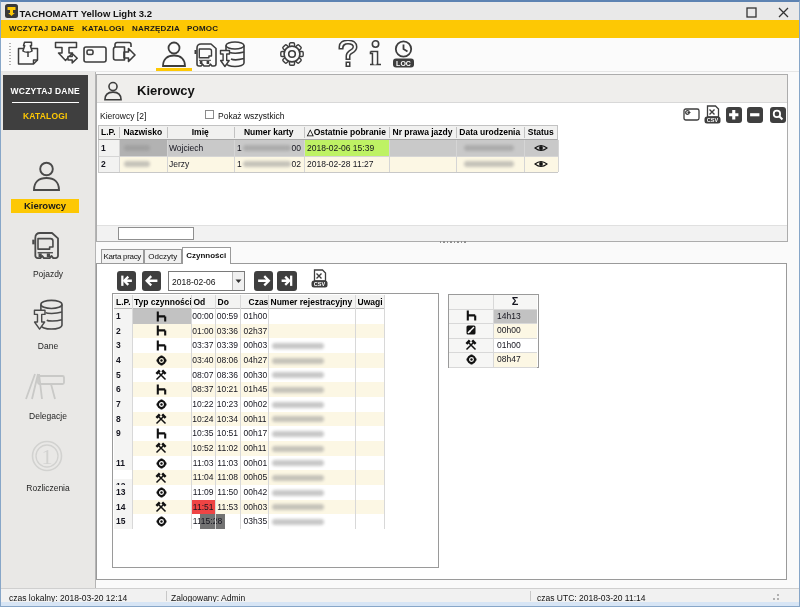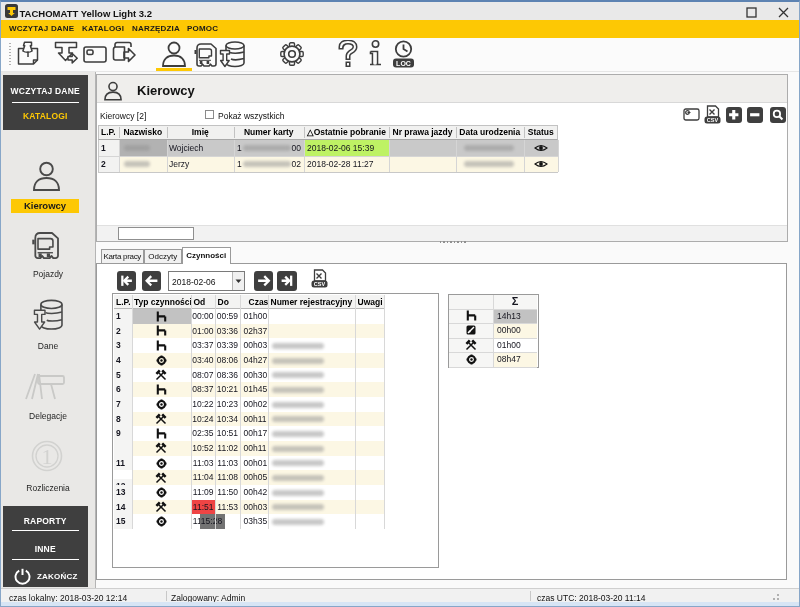--- a/index.html
+++ b/index.html
@@ -182,31 +182,20 @@
   </svg>
   <div class="sidelbl" style="top:339px;">Delegacje</div>
 
   <svg class="abs ic" style="left:30px; top:368px;" width="32" height="32" viewBox="0 0 32 32" fill="none">
     <circle cx="16" cy="16" r="14.5" stroke="#d2d2d0" stroke-width="1.6"></circle>
     <circle cx="16" cy="16" r="11" stroke="#d2d2d0" stroke-width="1.3"></circle>
     <text x="16" y="24" font-size="22" font-family="Liberation Serif, serif" fill="#d2d2d0" text-anchor="middle">1</text>
   </svg>
   <div class="sidelbl" style="top:410.5px;">Rozliczenia</div>
 
-  <div class="darkbox" style="top:434px; height:81px;">
-    <div class="t" style="top:10px;">RAPORTY</div>
-    <div class="ln" style="top:24px;"></div>
-    <div class="t" style="top:38px;">INNE</div>
-    <div class="ln" style="top:53px;"></div>
-    <svg class="abs ic" style="left:11px; top:62px;" width="17" height="17" viewBox="0 0 17 17" fill="none" stroke="#fff" stroke-width="2">
-      <path d="M5.2 2.6 a7 7 0 1 0 6.6 0" stroke-width="1.9"></path>
-      <path d="M8.5 0.8 V7"></path>
-    </svg>
-    <div class="t" style="top:65.5px; left:34px; width:56px; text-align:left; font-size:8px;">ZAKOŃCZ</div>
-  </div>
 </div>
 <div id="main">
 <div class="panel" style="left:0; top:2px; width:692px; height:168px;">
 <div class="abs" style="left:0; top:0; width:690px; height:28px; background:#efeeec; border-bottom:1px solid #d8d8d8;"></div>
 <svg class="abs ic" style="left:5px; top:5px;" width="22" height="22" viewBox="0 0 30 28" fill="none" stroke="#3d3d3d" stroke-width="2.2">
         <circle cx="15" cy="8" r="5.5"></circle>
         <path d="M4 26 c0 -7 4.5 -10.5 11 -10.5 c6.5 0 11 3.5 11 10.5 z"></path>
       </svg>
 <span class="abs" style="left:40px; top:8px; font-size:13px; font-weight:bold; color:#111;">Kierowcy</span>
 <span class="abs" style="left:3px; top:36px; font-size:8.5px; color:#111;">Kierowcy [2]</span>
@@ -456,21 +445,21 @@
 <div class="cell" style="left:143.5px; top:339.69px; width:28.5px; height:14.67px; line-height:14.67px; background:#fcf7e4; padding-left:4px;">00h11</div>
 <div class="cell" style="left:172px; top:339.69px; width:87px; height:14.67px; background:#fcf7e4;"></div>
 <div class="blur" style="left:176px; top:344.19px; width:52px; height:6px;"></div>
 <div class="cell" style="left:259px; top:339.69px; width:28.5px; height:14.67px; background:#fcf7e4;"></div>
 <div class="cell" style="left:17.5px; top:354.36px; width:18px; height:14.67px; line-height:14.67px; background:#f4f4f3; font-weight:bold; padding-left:2.5px;">9</div>
 <div class="cell" style="left:35.5px; top:354.36px; width:59.5px; height:14.67px; background:#fff; display:flex; align-items:center;">
       <svg class="ic" width="11" height="11" viewBox="0 0 11 11" style="margin:auto;">
         <path d="M1.8 0.5 V10.5 M1.8 5.4 H9.2 M9.2 5.4 V10.5" fill="none" stroke="#111" stroke-width="2.1"></path>
       </svg>
     </div>
-<div class="cell" style="left:95px; top:354.36px; width:24px; height:14.67px; line-height:14.67px; background:#fff; text-align:right; padding-right:1.5px;">02:35</div>
+<div class="cell" style="left:95px; top:354.36px; width:24px; height:14.67px; line-height:14.67px; background:#fff; text-align:right; padding-right:1.5px;">10:35</div>
 <div class="cell" style="left:119px; top:354.36px; width:24.5px; height:14.67px; line-height:14.67px; background:#fff; text-align:right; padding-right:1.5px;">10:51</div>
 <div class="cell" style="left:143.5px; top:354.36px; width:28.5px; height:16px; line-height:14.67px; background:#fff; padding-left:4px;">00h17</div>
 <div class="cell" style="left:172px; top:354.36px; width:87px; height:14.67px; background:#fff;"></div>
 <div class="blur" style="left:176px; top:358.86px; width:52px; height:6px;"></div>
 <div class="cell" style="left:259px; top:354.36px; width:28.5px; height:14.67px; background:#fff;"></div>
 <div class="cell" style="left:17.5px; top:369.03px; width:18px; height:14.67px; line-height:14.67px; background:#f4f4f3; font-weight:bold; padding-left:19px;">10</div>
 <div class="cell" style="left:35.5px; top:369.03px; width:59.5px; height:14.67px; background:#fcf7e4; display:flex; align-items:center;">
       <svg class="ic" width="12" height="12" viewBox="0 0 12 12" style="margin:auto;">
         <path d="M1.5 10.5 L9 3 M10.5 10.5 L3 3" fill="none" stroke="#111" stroke-width="1.5"></path>
         <path d="M7.2 1.4 l3.4 3.4 M1.4 4.8 l3.4-3.4" fill="none" stroke="#111" stroke-width="2.6"></path>

